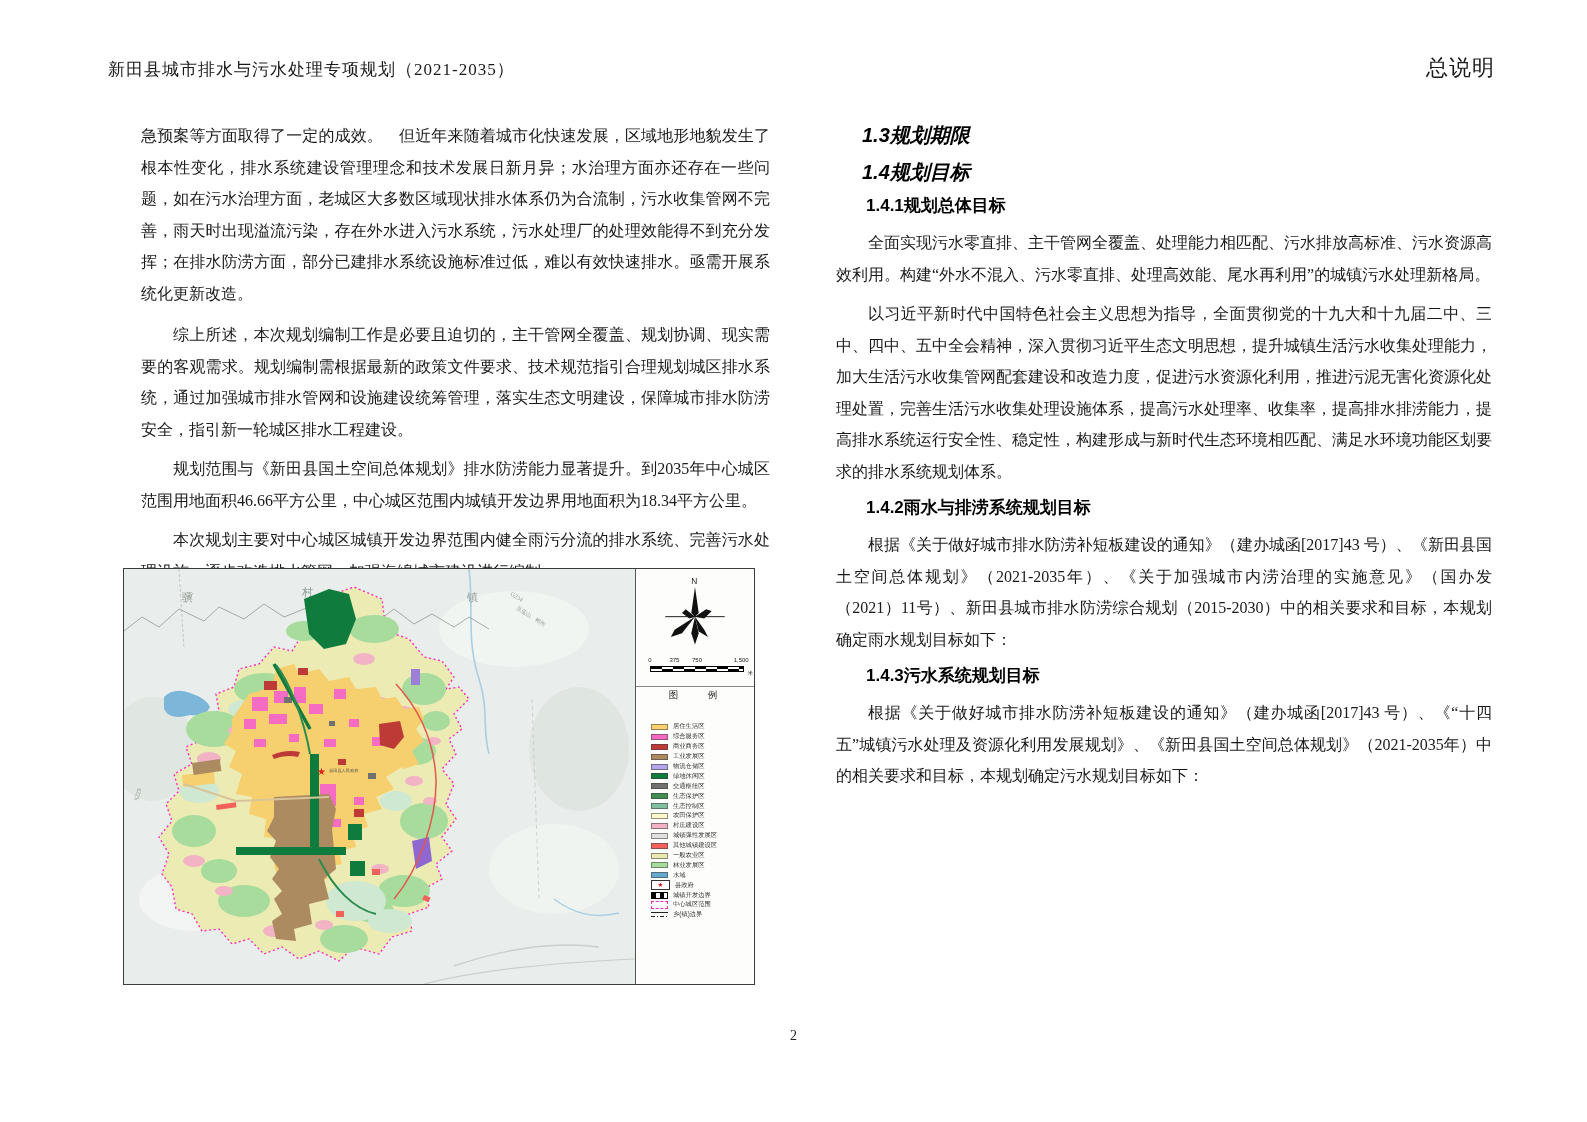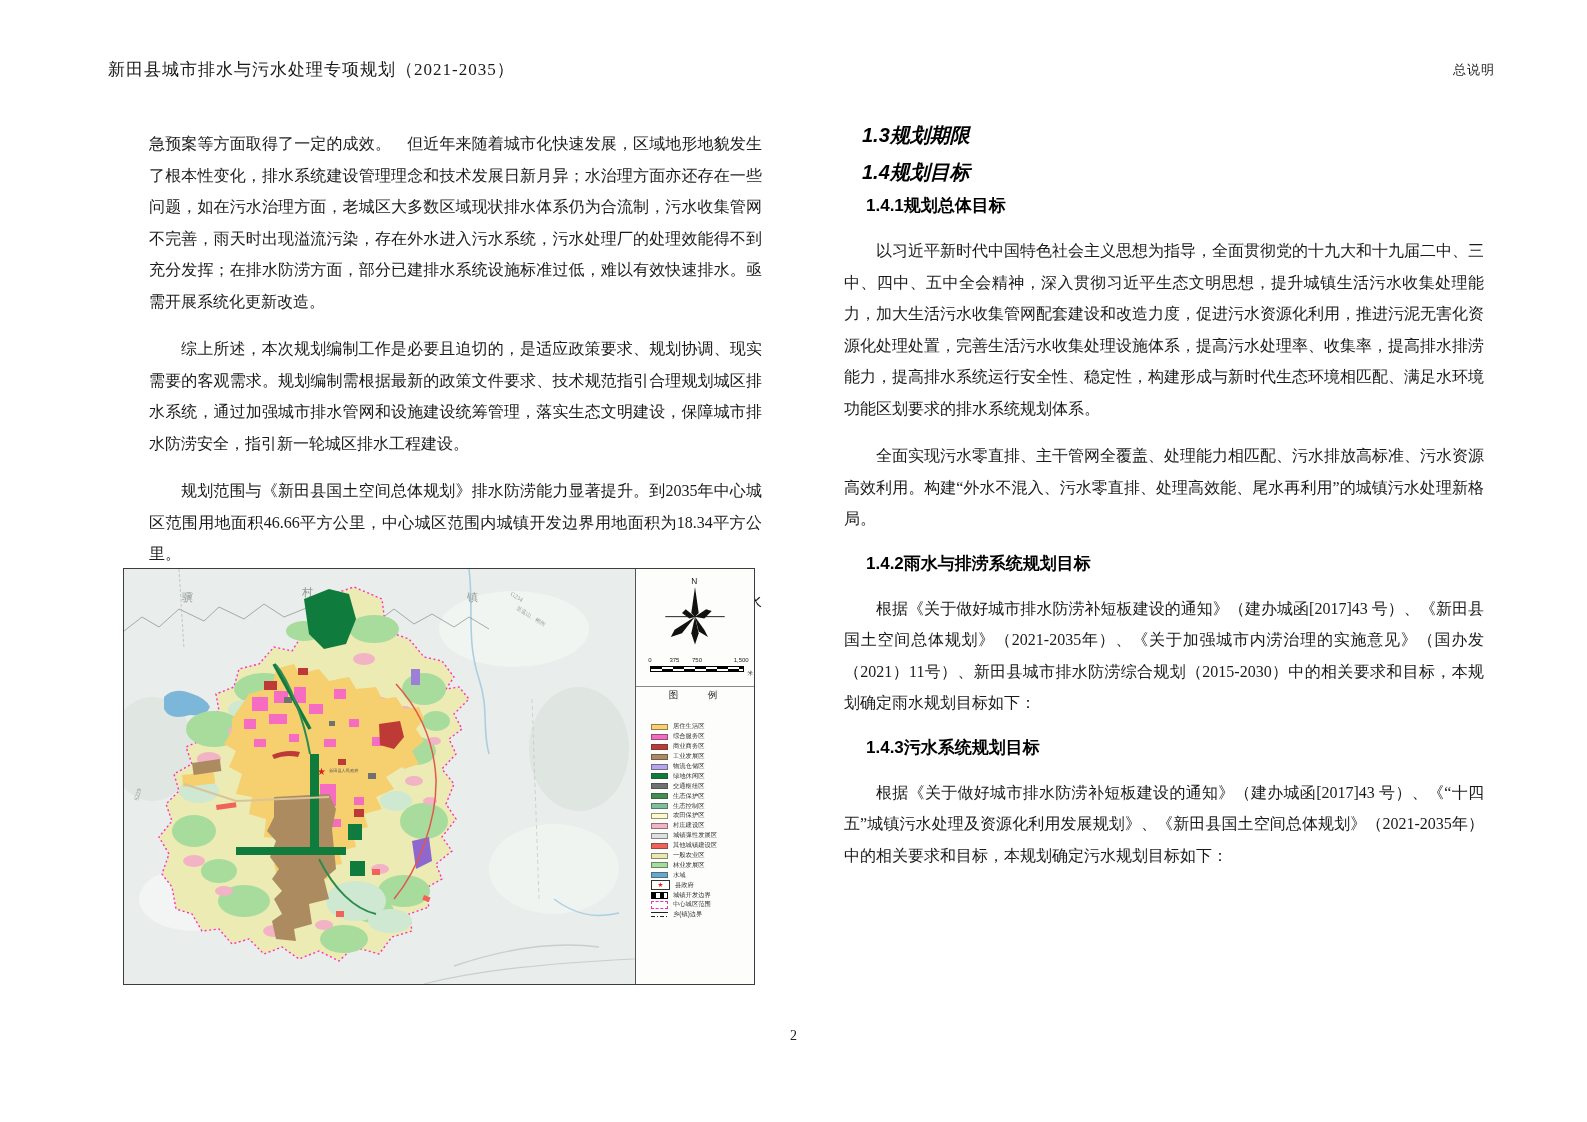--- a/index.html
+++ b/index.html
@@ -2,26 +2,26 @@
 <html><head>
 <meta charset="utf-8">
 <style>
   html,body{margin:0;padding:0;}
   body{
     width:1587px;height:1122px;background:#ffffff;position:relative;overflow:hidden;
     font-family:"Liberation Serif","DejaVu Serif",serif;color:#1a1a1a;
   }
   
   .hdr-left{position:absolute;left:108px;top:58px;font-size:17px;letter-spacing:1px;}
-  .hdr-right{position:absolute;right:92px;top:61px;font-size:13px;letter-spacing:1px;font-family:Liberation Serif, serif;}
+  .hdr-right{position:absolute;right:92px;top:53px;font-size:22px;letter-spacing:1px;font-family:Liberation Serif, serif;}
   
   .col{position:absolute;top:112px;font-size:16px;line-height:31.5px;text-align:justify;}
   .col-left{left:133px;width:645px;}
   .col-right{left:828px;width:672px;}
-  .col p{margin:16px;}
+  .col p{margin:8px;}
   .col p.ind{text-indent:32px;}
   .col p.sp{margin-top:10px;}
   h2.sec{font-family:"Liberation Sans","DejaVu Sans",sans-serif;font-size:20px;font-weight:bold;
          margin:9px 0 7px 0;padding-left:34px;line-height:28px;color:#000;font-style:italic;}
   h3.sub{font-family:"Liberation Sans","DejaVu Sans",sans-serif;font-size:17px;font-weight:bold;
          margin:7px 0 5px 0;padding-left:38px;line-height:26px;color:#000;}
   
   .figure{position:absolute;left:123px;top:568px;width:632px;height:417px;border:1px solid #3c3c3c;
           background:#e9edeb;box-sizing:border-box;}
   .map-svg{position:absolute;left:0;top:0;}
@@ -57,31 +57,31 @@
   .pagenum{position:absolute;left:0;width:100%;top:1028px;text-align:center;font-size:14px;color:#222;}
 </style>
 </head>
 <body>
 
 <div class="hdr-left">新田县城市排水与污水处理专项规划（2021-2035）</div>
 <div class="hdr-right">总说明</div>
 
 <div class="col col-left">
   <p>急预案等方面取得了一定的成效。　但近年来随着城市化快速发展，区域地形地貌发生了根本性变化，排水系统建设管理理念和技术发展日新月异；水治理方面亦还存在一些问题，如在污水治理方面，老城区大多数区域现状排水体系仍为合流制，污水收集管网不完善，雨天时出现溢流污染，存在外水进入污水系统，污水处理厂的处理效能得不到充分发挥；在排水防涝方面，部分已建排水系统设施标准过低，难以有效快速排水。亟需开展系统化更新改造。</p>
-  <p class="ind sp">综上所述，本次规划编制工作是必要且迫切的，是适应政策要求、规划协调、现实需要的客观需求。规划编制需根据最新的政策文件要求、技术规范指引合理规划城区排水系统，通过加强城市排水管网和设施建设统筹管理，落实生态文明建设，保障城市排水防涝安全，指引新一轮城区排水工程建设。</p>
+  <p class="ind sp">综上所述，本次规划编制工作是必要且迫切的，主干管网全覆盖、规划协调、现实需要的客观需求。规划编制需根据最新的政策文件要求、技术规范指引合理规划城区排水系统，通过加强城市排水管网和设施建设统筹管理，落实生态文明建设，保障城市排水防涝安全，指引新一轮城区排水工程建设。</p>
   <p class="ind">规划范围与《新田县国土空间总体规划》排水防涝能力显著提升。到2035年中心城区范围用地面积46.66平方公里，中心城区范围内城镇开发边界用地面积为18.34平方公里。</p>
   <p class="ind">本次规划主要对中心城区城镇开发边界范围内健全雨污分流的排水系统、完善污水处理设施、逐步改造排水管网、加强海绵城市建设进行编制。</p>
 </div>
 
 <div class="col col-right">
   <h2 class="sec">1.3规划期限</h2>
   <h2 class="sec">1.4规划目标</h2>
   <h3 class="sub">1.4.1规划总体目标</h3>
+  <p class="ind">全面实现污水零直排、主干管网全覆盖、处理能力相匹配、污水排放高标准、污水资源高效利用。构建“外水不混入、污水零直排、处理高效能、尾水再利用”的城镇污水处理新格局。</p>
   <p class="ind">以习近平新时代中国特色社会主义思想为指导，全面贯彻党的十九大和十九届二中、三中、四中、五中全会精神，深入贯彻习近平生态文明思想，提升城镇生活污水收集处理能力，加大生活污水收集管网配套建设和改造力度，促进污水资源化利用，推进污泥无害化资源化处理处置，完善生活污水收集处理设施体系，提高污水处理率、收集率，提高排水排涝能力，提高排水系统运行安全性、稳定性，构建形成与新时代生态环境相匹配、满足水环境功能区划要求的排水系统规划体系。</p>
-  <p class="ind">全面实现污水零直排、主干管网全覆盖、处理能力相匹配、污水排放高标准、污水资源高效利用。构建“外水不混入、污水零直排、处理高效能、尾水再利用”的城镇污水处理新格局。</p>
   <h3 class="sub">1.4.2雨水与排涝系统规划目标</h3>
   <p class="ind">根据《关于做好城市排水防涝补短板建设的通知》（建办城函[2017]43 号）、《新田县国土空间总体规划》（2021-2035年）、《关于加强城市内涝治理的实施意见》（国办发（2021）11号）、新田县城市排水防涝综合规划（2015-2030）中的相关要求和目标，本规划确定雨水规划目标如下：</p>
   <h3 class="sub">1.4.3污水系统规划目标</h3>
   <p class="ind">根据《关于做好城市排水防涝补短板建设的通知》（建办城函[2017]43 号）、《“十四五”城镇污水处理及资源化利用发展规划》、《新田县国土空间总体规划》（2021-2035年）中的相关要求和目标，本规划确定污水规划目标如下：</p>
 </div>
 
 <div class="figure">
 
   <svg class="map-svg" width="511" height="415" viewBox="0 0 511 415">
 

